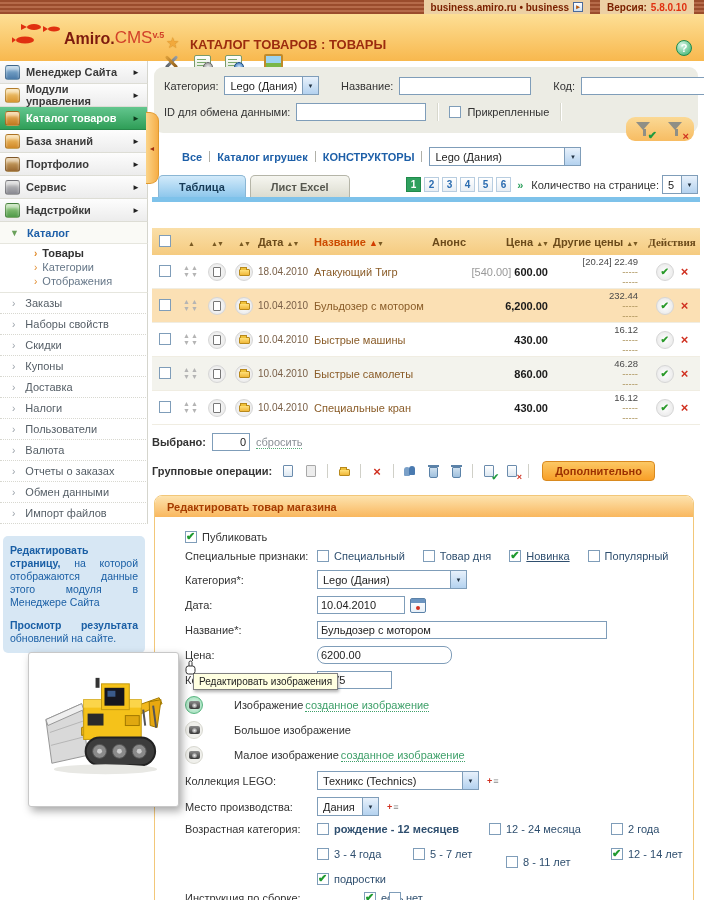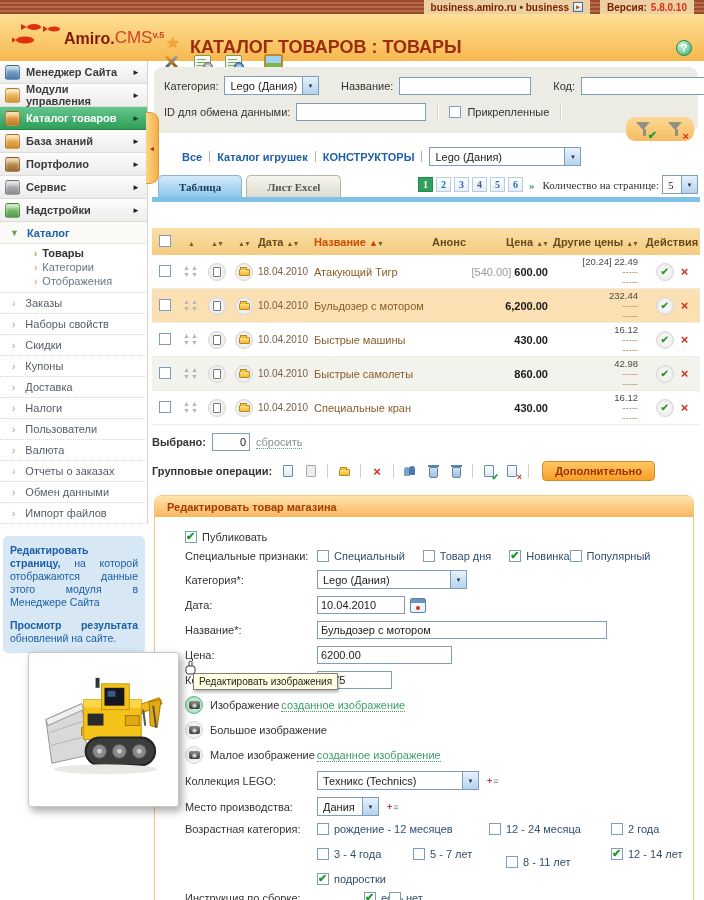--- a/index.html
+++ b/index.html
@@ -19,21 +19,21 @@
     display:inline-flex;align-items:center;justify-content:center;font-size:7px;color:#b55a10;}
 
   
   .header{position:absolute;left:0;top:14px;width:704px;height:47px;
     background:linear-gradient(#fddf95,#f8b84e);}
   .logo{position:absolute;left:12px;top:8px;display:flex;align-items:flex-end;}
   .logo-name{font-size:16px;font-weight:bold;color:#7d1a0e;letter-spacing:0;}
   .logo-cms{font-size:17px;color:#d2422a;}
   .logo-ver{font-size:9px;color:#d2422a;position:relative;top:-8px;font-weight:bold;}
   .star{position:absolute;left:166px;top:20px;font-size:15px;color:#f2a93c;text-shadow:0 0 1px #b87818;}
-  .page-title{position:absolute;left:190px;top:23px;font-size:18px;font-weight:bold;color:#9c2c0f;}
+  .page-title{position:absolute;left:190px;top:23px;font-size:13px;font-weight:bold;color:#9c2c0f;}
   .htools{position:absolute;left:163px;top:40px;display:flex;gap:14px;align-items:center;}
   .hicon{width:17px;height:15px;position:relative;display:inline-block;}
   .ic-tools::before,.ic-tools::after{content:"";position:absolute;left:7px;top:-1px;width:3px;height:16px;border-radius:2px;}
   .ic-tools::before{background:linear-gradient(#9aa0a6,#5a6066);transform:rotate(45deg);}
   .ic-tools::after{background:linear-gradient(#e0a23c,#8a5a18);transform:rotate(-45deg);}
   .ic-doc{background:linear-gradient(#fff,#dfe8d8);border:1px solid #7a9a6a;border-radius:2px;}
   .ic-doc::before{content:"";position:absolute;left:2px;top:3px;width:9px;height:1px;background:#7aa86a;box-shadow:0 3px 0 #7aa86a,0 6px 0 #7aa86a;}
   .ic-doc.gear::after{content:"";position:absolute;right:-3px;bottom:-3px;width:8px;height:8px;border-radius:50%;
     background:radial-gradient(#eee,#888);border:1px solid #666;}
   .ic-doc.globe::after{content:"";position:absolute;right:-3px;bottom:-3px;width:8px;height:8px;border-radius:50%;
@@ -85,21 +85,21 @@
   .funnel::before{content:"";position:absolute;left:2px;top:1px;border-left:7px solid transparent;border-right:7px solid transparent;border-top:8px solid #8f8f86;}
   .funnel::after{content:"";position:absolute;left:9px;top:8px;width:3px;height:7px;background:#8f8f86;}
   .funnel .mark{position:absolute;right:-3px;bottom:-3px;font-size:11px;font-weight:bold;}
   .mark.ok{color:#1f9a3f;}
   .mark.no{color:#d03020;}
 
   .crumbs{margin:14px 0 0 32px;display:flex;align-items:center;gap:7px;}
   .crumb{color:#1d5fa8;font-weight:bold;cursor:pointer;}
   .csep{width:1px;height:11px;background:#b0b0a8;}
 
-  .tabsrow{margin:9px 0 0 8px;display:flex;align-items:flex-start;position:relative;height:22px;font-family:Liberation Serif, serif;}
+  .tabsrow{margin:9px 0 0 8px;display:flex;align-items:flex-start;position:relative;height:22px;}
   .tab{height:22px;display:flex;align-items:center;justify-content:center;font-weight:bold;
     border:1px solid #b5b5a8;border-bottom:none;border-radius:5px 5px 0 0;margin-right:4px;
     background:linear-gradient(#f6f6f0,#dcdcd0);color:#55564e;padding:0 20px;}
   .tab.active{background:linear-gradient(#d2eafa,#8ec7ec);border-color:#8ab6d4;color:#163a56;}
   .pager{position:absolute;right:6px;bottom:3px;display:flex;align-items:center;gap:3px;}
   .pg{width:15px;height:15px;display:flex;align-items:center;justify-content:center;font-size:10px;font-weight:bold;
     background:linear-gradient(#fff,#e8eef4);border:1px solid #b8cde0;color:#2b6cb0;cursor:pointer;}
   .pg.active{background:#2fa05e;border-color:#1f8a4a;color:#fff;}
   .pgmore{color:#2fa05e;font-weight:bold;font-size:11px;margin:0 3px;cursor:pointer;}
   .pplbl{color:#333;margin-left:2px;}
@@ -117,21 +117,21 @@
   .c3{width:26px;text-align:center;}
   .c4{width:28px;text-align:center;}
   .c5{width:56px;font-size:10px;color:#7a6048;}
   .c6{width:118px;color:#8a5c28;}
   .c7{width:38px;}
   .c8{width:82px;text-align:right;padding-right:4px;}
   .c9{width:92px;text-align:right;padding-right:6px;font-size:9.5px;line-height:10px;color:#a98f55;}
   .c10{width:56px;text-align:center;display:flex;align-items:center;justify-content:center;gap:7px;}
   .thead .c5,.thead .c6,.thead .c9{font-size:11px;color:#6b4a1a;line-height:normal;}
   .thead .c6{color:#cc4b00;}
-  .thead .c10{color:#6b4a1a;}
+  .thead .c10{color:#6b4a1a;font-family:Liberation Serif, serif;}
   .sort{font-size:7px;color:#7a5a22;letter-spacing:-1px;}
   .sort.red{color:#d23c00;font-size:9px;}
   .cb{width:12px;height:12px;border:1px solid #7f9db9;background:#fff;display:inline-block;position:relative;flex:0 0 auto;cursor:pointer;}
   .cb.checked::after{content:"✔";position:absolute;left:0;top:-2px;color:#1f9a2f;font-size:11px;font-weight:bold;}
   .reorder{display:inline-block;color:#b4b4b4;font-size:7px;line-height:7px;letter-spacing:1px;}
   .circ{width:18px;height:18px;border-radius:50%;background:radial-gradient(#fff,#e4e4e4);border:1px solid #d6d6d6;
     display:inline-flex;align-items:center;justify-content:center;cursor:pointer;}
   .mini-doc{width:8px;height:10px;background:#fff;border:1px solid #777;border-radius:1px;}
   .mini-folder{width:11px;height:7px;background:linear-gradient(#ffe07a,#f0b83a);border:1px solid #b8891c;border-radius:1px;position:relative;margin-top:2px;}
   .mini-folder::before{content:"";position:absolute;left:0;top:-3px;width:5px;height:2px;background:#f0c23a;border:1px solid #b8891c;border-bottom:none;}
@@ -179,21 +179,21 @@
     display:flex;align-items:center;justify-content:center;font-size:6px;color:#234;}
   .cal{width:16px;height:15px;border:1px solid #5b82a8;background:linear-gradient(#fff,#e8f0f8);border-radius:2px;position:relative;margin-left:5px;cursor:pointer;}
   .cal::before{content:"";position:absolute;left:0;top:0;width:100%;height:4px;background:#6b94c0;}
   .cal::after{content:"";position:absolute;left:5px;top:7px;width:4px;height:4px;border-radius:50%;background:#d03020;}
   .camwrap{width:18px;height:18px;border-radius:50%;display:inline-flex;align-items:center;justify-content:center;margin-right:7px;flex:0 0 auto;}
   .camwrap.green{background:radial-gradient(#eafbf1,#8fd7ae);border:1px solid #58b57f;cursor:pointer;}
   .camwrap.gray{background:#f0f0ec;border:1px solid #d8d8d0;}
   .cam{width:11px;height:8px;background:linear-gradient(#8a8a8a,#3a3a3a);border-radius:2px;position:relative;}
   .cam::after{content:"";position:absolute;left:3px;top:1.5px;width:5px;height:5px;border-radius:50%;background:radial-gradient(#eee,#666);}
   .glink{color:#3fa06a;border-bottom:1px dotted #3fa06a;cursor:pointer;margin-left:2px;}
-  .imglbl{color:#333;}
+  .imglbl{color:#333;margin-left:24px;}
   .addlist{display:inline-flex;align-items:center;margin-left:8px;font-size:9px;cursor:pointer;}
   .addlist .pl{color:#d03020;font-weight:bold;}
   .addlist .ln{color:#8a8a8a;margin-left:1px;}
   .agegrid{display:flex;flex-direction:column;gap:5px;}
   .agerow{display:flex;align-items:center;}
 
   
   .imgpopup{position:absolute;left:28px;top:652px;width:151px;height:155px;background:#fff;
     border:1px solid #c8c8c8;border-radius:3px;box-shadow:3px 4px 8px rgba(0,0,0,.35);padding:5px;z-index:5;}
   .tooltip{position:absolute;left:193px;top:673px;background:#ffffe1;border:1px solid #808080;
@@ -513,21 +513,21 @@
         <span class="c3"><span class="circ">
               <span class="mini-doc"></span>
             </span></span>
         <span class="c4"><span class="circ">
               <span class="mini-folder"></span>
             </span></span>
         <span class="c5">10.04.2010</span>
         <span class="c6">Быстрые самолеты</span>
         <span class="c7"></span>
         <span class="c8"><span class="pr">860.00</span></span>
-        <span class="c9"><span class="o1">42.98</span><br><span>-----</span><br><span>-----</span></span>
+        <span class="c9"><span class="o1">46.28</span><br><span>-----</span><br><span>-----</span></span>
         <span class="c10">
             <span class="circ">
               <span class="editg">✔</span>
             </span>
             <span class="delx">×</span>
           </span>
       </div>
 
       <div class="trow">
         <span class="c1"><span class="cb"></span></span>
@@ -604,21 +604,21 @@
         <div class="fr" style="align-items:flex-start;">
           <span class="fl" style="width:132px;white-space:normal;line-height:13px;">Специальные признаки:</span>
           <span class="opt" style="margin-right:18px;">
               <span class="cb"></span>
               <span>Специальный</span>
             </span>
           <span class="opt" style="margin-right:18px;">
               <span class="cb"></span>
               <span>Товар дня</span>
             </span>
-          <span class="opt" style="">
+          <span class="opt" style="margin-right:18px;text-decoration:underline;">
               <span class="cb checked"></span>
               <span>Новинка</span>
             </span>
           <span class="opt">
               <span class="cb"></span>
               <span>Популярный</span>
             </span>
         </div>
         <div class="fr">
           <span class="fl">Категория*:</span>
@@ -631,21 +631,21 @@
           <span class="fl">Дата:</span>
           <input class="txt" style="width: 88px;" value="10.04.2010">
           <span class="cal"></span>
         </div>
         <div class="fr">
           <span class="fl">Название*:</span>
           <input class="txt" style="width: 290px;" value="Бульдозер с мотором">
         </div>
         <div class="fr">
           <span class="fl">Цена:</span>
-          <input class="txt" style="width: 135px;" value="6200.00">
+          <input class="txt" style="width: 135px; border-radius: 8px;" value="6200.00">
         </div>
         <div class="fr">
           <span class="fl">Код:</span>
           <input class="txt" style="width: 75px;" value="8275">
         </div>
         <div class="fr">
           <span class="camwrap green">
               <span class="cam"></span>
             </span>
           <span class="imglbl">Изображение</span>
@@ -683,21 +683,21 @@
           </span>
           <span class="addlist">
               <span class="pl">+</span>
               <span class="ln">≡</span>
             </span>
         </div>
         <div class="fr" style="align-items:flex-start;">
           <span class="fl">Возрастная категория:</span>
           <div class="agegrid">
             <div class="agerow">
-              <span class="opt" style="width:172px;">
+              <span class="opt" style="width:172px;font-weight:bold;">
                   <span class="cb"></span>
                   <span>рождение - 12 месяцев</span>
                 </span>
               <span class="opt" style="width:122px;">
                   <span class="cb"></span>
                   <span>12 - 24 месяца</span>
                 </span>
               <span class="opt">
                   <span class="cb"></span>
                   <span>2 года</span>

